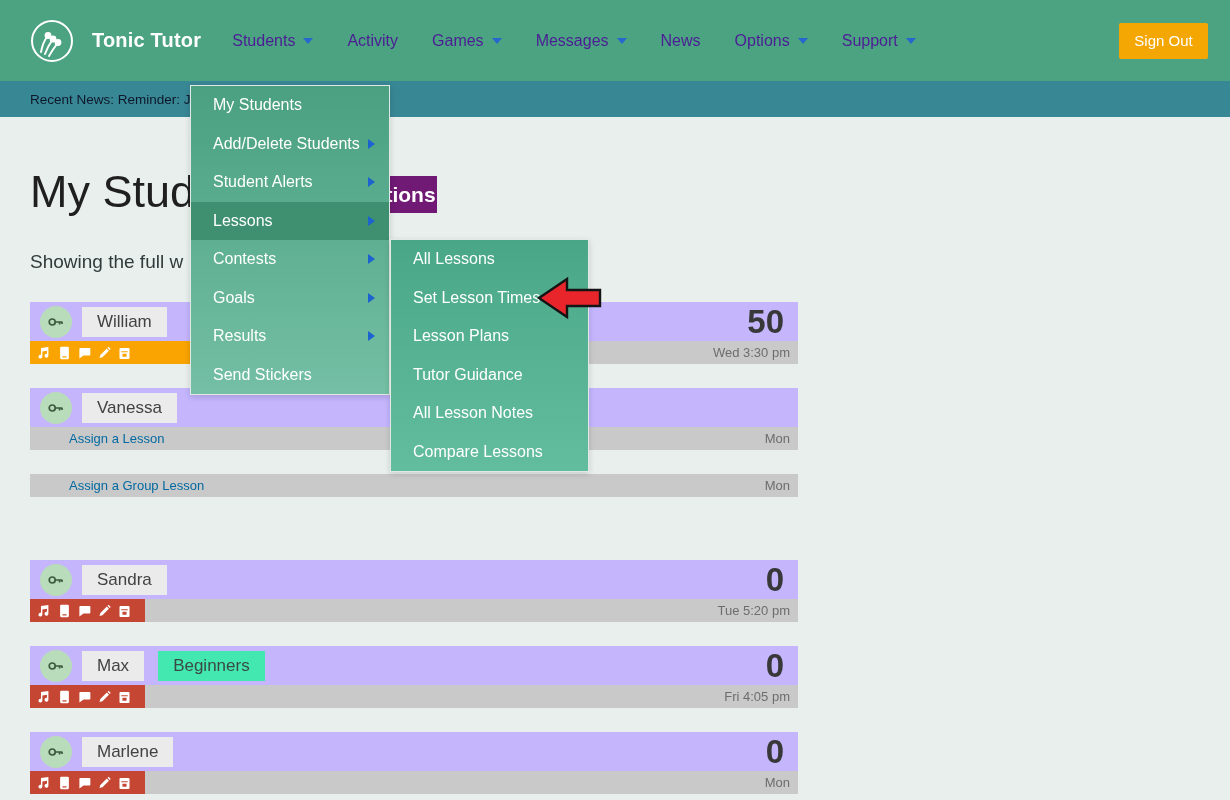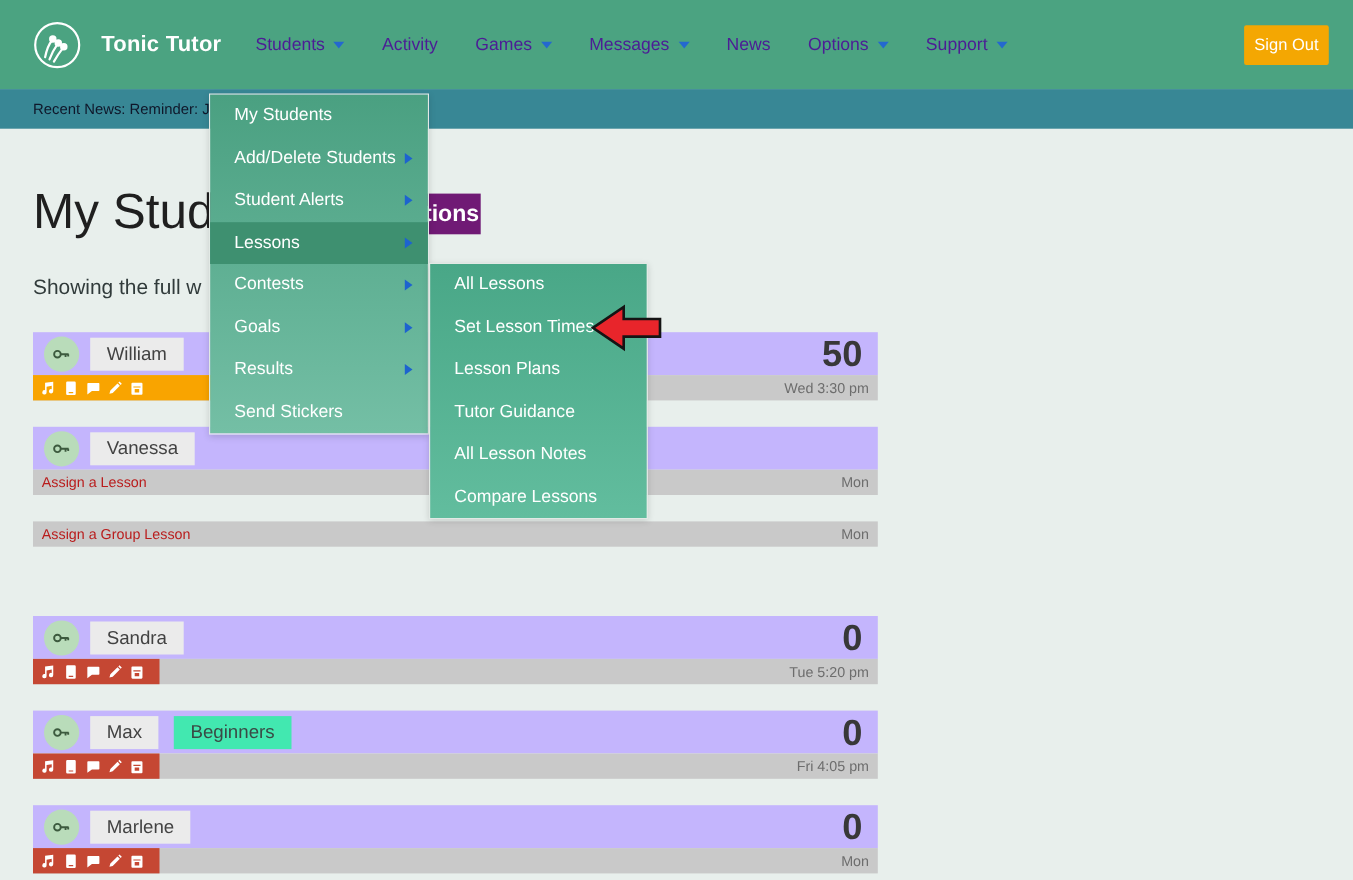--- a/index.html
+++ b/index.html
@@ -10,21 +10,21 @@
   .topnav { position:absolute; left:0; top:0; width:1230px; height:81px;
             background:#4ba381; display:flex; align-items:center; padding:0 22px 0 30px; z-index:10; }
   .logo { width:44px; height:44px; flex:0 0 auto; }
   .brand { color:#fff; font-size:20px; font-weight:bold; margin:0 14px 0 18px; letter-spacing:.2px; }
   .navitems { display:flex; align-items:center; }
   .navitem { display:flex; align-items:center; color:#4c1d95; font-size:16px; padding:0 17px; cursor:pointer; }
   .caret-down { width:0; height:0; border-left:5px solid transparent; border-right:5px solid transparent;
                 border-top:6px solid #2468cf; margin-left:8px; }
   .nav-spacer { flex:1; }
   .signout { background:#f4a702; color:#fff; font-size:15px; border:none; border-radius:2px;
-             width:77px; height:36px; cursor:pointer; font-family:inherit; }
+             width:89px; height:36px; cursor:pointer; font-family:inherit; }
 
   
   .newsbar { position:absolute; left:0; top:81px; width:1230px; height:36px; background:#388795;
              display:flex; align-items:center; padding-left:30px; z-index:10; }
   .newsbar span { color:#0f172a; font-size:13.5px; font-weight:500; }
 
   
   .page-title { position:absolute; left:30px; top:166px; font-size:45px; color:#1f1f1f; font-weight:400; z-index:1; }
   .page-sub   { position:absolute; left:30px; top:251px; font-size:19px; color:#313b3b; z-index:1; }
   .partial-btn { position:absolute; left:384px; top:176px; width:53px; height:37px; background:#701a75;
@@ -38,21 +38,21 @@
   .keycircle { width:32px; height:32px; border-radius:50%; background:#b9dcba; display:flex;
                align-items:center; justify-content:center; flex:0 0 auto; cursor:pointer; }
   .namebox { background:#ebebeb; color:#424242; font-size:17px; padding:5px 15px; margin-left:10px; cursor:pointer; }
   .badge { font-size:17px; padding:5px 15px; margin-left:14px; cursor:pointer; }
   .count { position:absolute; right:14px; top:1px; font-size:33px; font-weight:bold; color:#383838; }
   .row-bar { background:#c9c9c9; height:23px; position:relative; display:flex; align-items:center; }
   .bar-seg { height:23px; display:flex; align-items:center; padding-left:8px; gap:7px; flex:0 0 auto; cursor:pointer; }
   .bar-seg.orange { background:#f9a400; width:163px; }
   .bar-seg.red { background:#c54733; width:115px; }
   .bar-seg svg { display:block; }
-  .bar-left { color:#b91c1c; font-size:13px; padding-left:8px; cursor:pointer; }
+  .bar-left { color:#0369a1; font-size:13px; padding-left:8px; cursor:pointer;margin-left:31px; }
   .bar-right { position:absolute; right:8px; color:#6d6d6d; font-size:13px; }
 
   
   .menu { position:absolute; left:190px; top:85px; width:200px; z-index:40;
           background:linear-gradient(180deg,#4aa081 0%,#74bfa5 100%);
           border:1px solid #e2e9e5; box-shadow:0 2px 6px rgba(0,0,0,.15); }
   .submenu { position:absolute; left:390px; top:239px; width:199px; z-index:40;
              background:linear-gradient(180deg,#49a787 0%,#62bd9e 100%);
              border:1px solid #e2e9e5; box-shadow:0 2px 6px rgba(0,0,0,.15);text-align:right; }
   .menuitem { height:38.5px; display:flex; align-items:center; padding:0 14px 0 22px;

